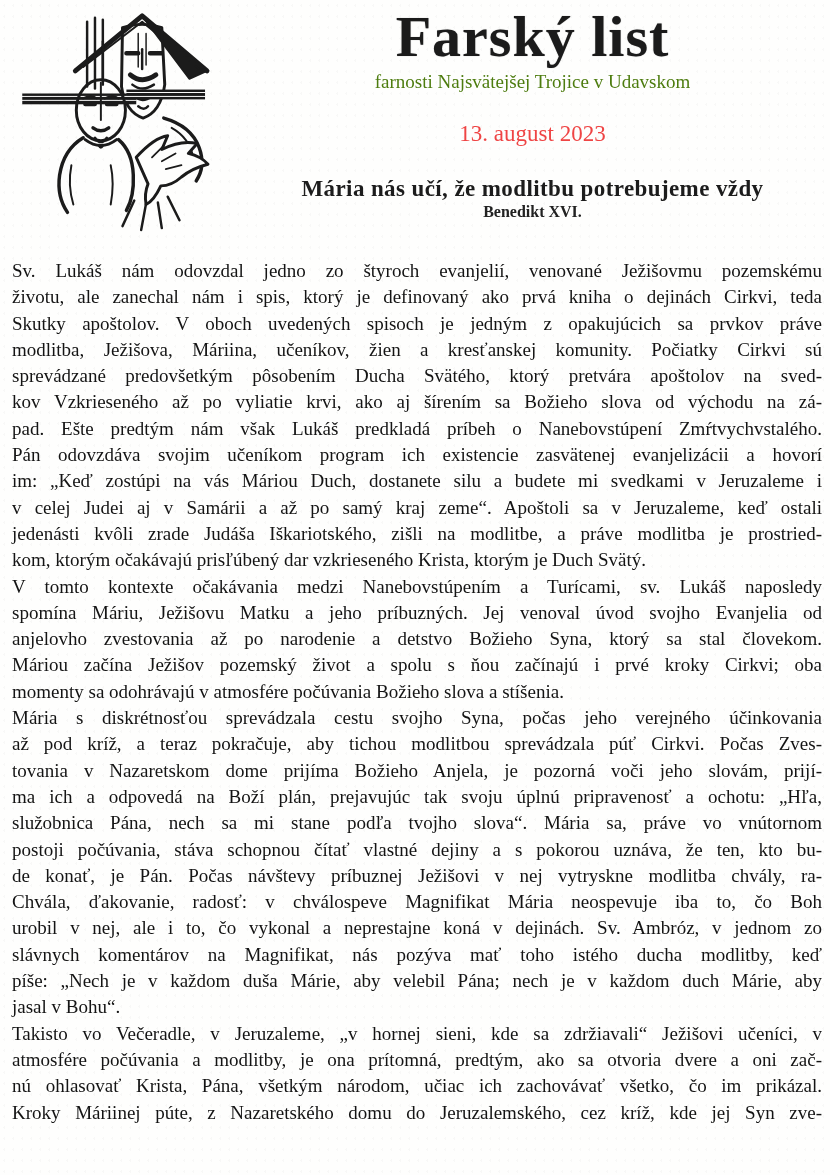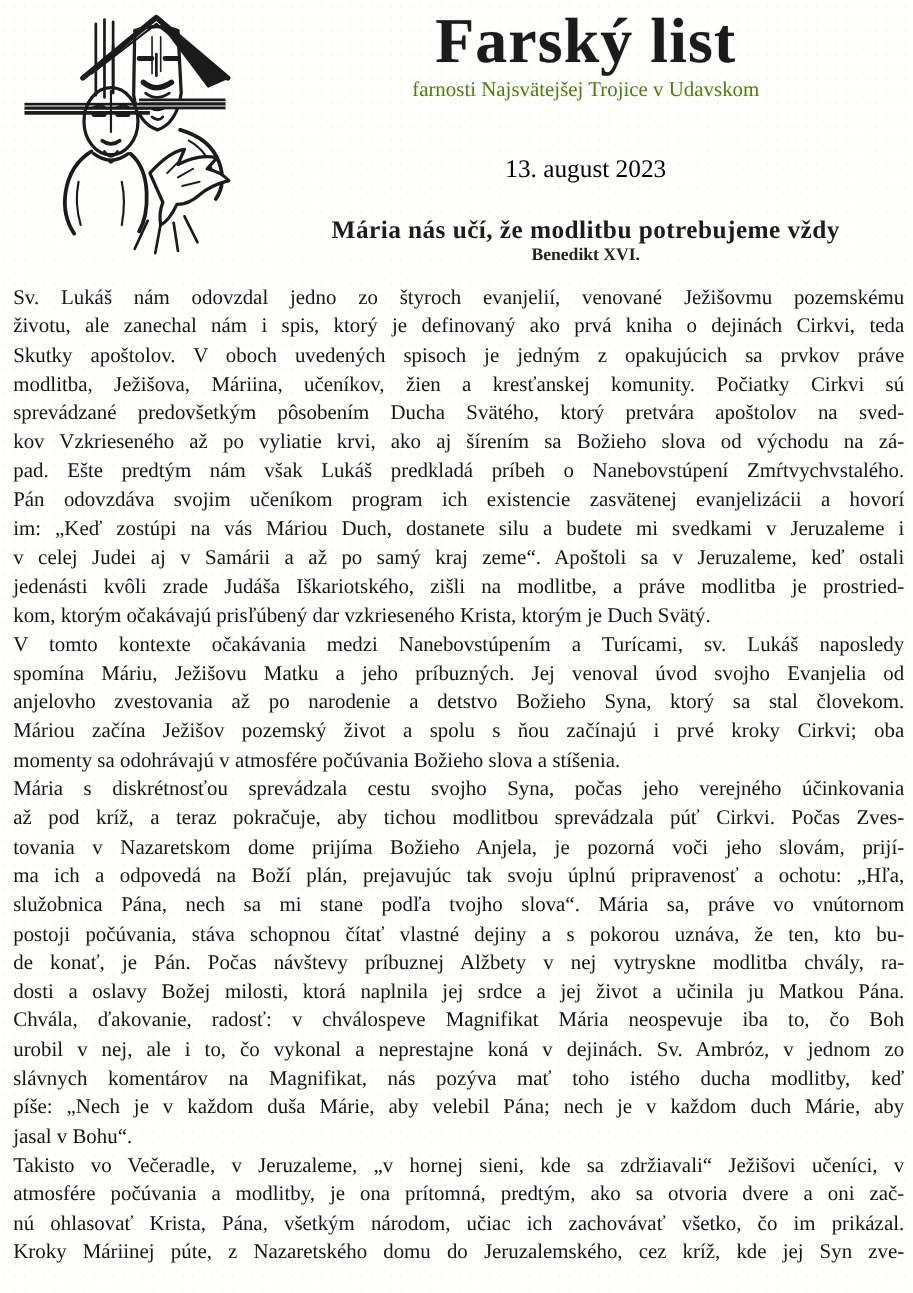--- a/index.html
+++ b/index.html
@@ -51,24 +51,24 @@
     color: #1b1b1b;
     text-shadow: 0 0 1px rgba(0,0,0,0.35);
   }
   .subtitle {
     margin-top: 3px;
     font-size: 19px;
     line-height: 22px;
     color: #4d7c0f;
   }
   .issue-date {
-    margin-top: 48px;
+    margin-top: 28px;
     font-size: 23px;
     line-height: 26px;
-    color: #000000;
+    color: #ef4444;
   }
   .heading {
     margin-top: 29px;
     font-size: 23px;
     line-height: 26px;
     font-weight: bold;
     letter-spacing: 0.4px;
     color: #1c1c1c;
     text-align: center;
   }
@@ -193,22 +193,21 @@
         <div class="line">Máriou začína Ježišov pozemský život a spolu s ňou začínajú i prvé kroky Cirkvi; oba</div>
         <div class="line para-last">momenty sa odohrávajú v atmosfére počúvania Božieho slova a stíšenia.</div>
       </div>
       <div class="paragraph">
         <div class="line">Mária s diskrétnosťou sprevádzala cestu svojho Syna, počas jeho verejného účinkovania</div>
         <div class="line">až pod kríž, a teraz pokračuje, aby tichou modlitbou sprevádzala púť Cirkvi. Počas Zves-</div>
         <div class="line">tovania v Nazaretskom dome prijíma Božieho Anjela, je pozorná voči jeho slovám, prijí-</div>
         <div class="line">ma ich a odpovedá na Boží plán, prejavujúc tak svoju úplnú pripravenosť a ochotu: „Hľa,</div>
         <div class="line">služobnica Pána, nech sa mi stane podľa tvojho slova“. Mária sa, práve vo vnútornom</div>
         <div class="line">postoji počúvania, stáva schopnou čítať vlastné dejiny a s pokorou uznáva, že ten, kto bu-</div>
-        <div class="line">de konať, je Pán. Počas návštevy príbuznej Alžbety v nej vytryskne modlitba chvály, ra-</div>
-        <div class="line">dosti a oslavy Božej milosti, ktorá naplnila jej srdce a jej život a učinila ju Matkou Pána.</div>
+        <div class="line">de konať, je Pán. Počas návštevy príbuznej Ježišovi v nej vytryskne modlitba chvály, ra-</div>
         <div class="line">Chvála, ďakovanie, radosť: v chválospeve Magnifikat Mária neospevuje iba to, čo Boh</div>
         <div class="line">urobil v nej, ale i to, čo vykonal a neprestajne koná v dejinách. Sv. Ambróz, v jednom zo</div>
         <div class="line">slávnych komentárov na Magnifikat, nás pozýva mať toho istého ducha modlitby, keď</div>
         <div class="line">píše: „Nech je v každom duša Márie, aby velebil Pána; nech je v každom duch Márie, aby</div>
         <div class="line para-last">jasal v Bohu“.</div>
       </div>
       <div class="paragraph">
         <div class="line">Takisto vo Večeradle, v Jeruzaleme, „v hornej sieni, kde sa zdržiavali“ Ježišovi učeníci, v</div>
         <div class="line">atmosfére počúvania a modlitby, je ona prítomná, predtým, ako sa otvoria dvere a oni zač-</div>
         <div class="line">nú ohlasovať Krista, Pána, všetkým národom, učiac ich zachovávať všetko, čo im prikázal.</div>

